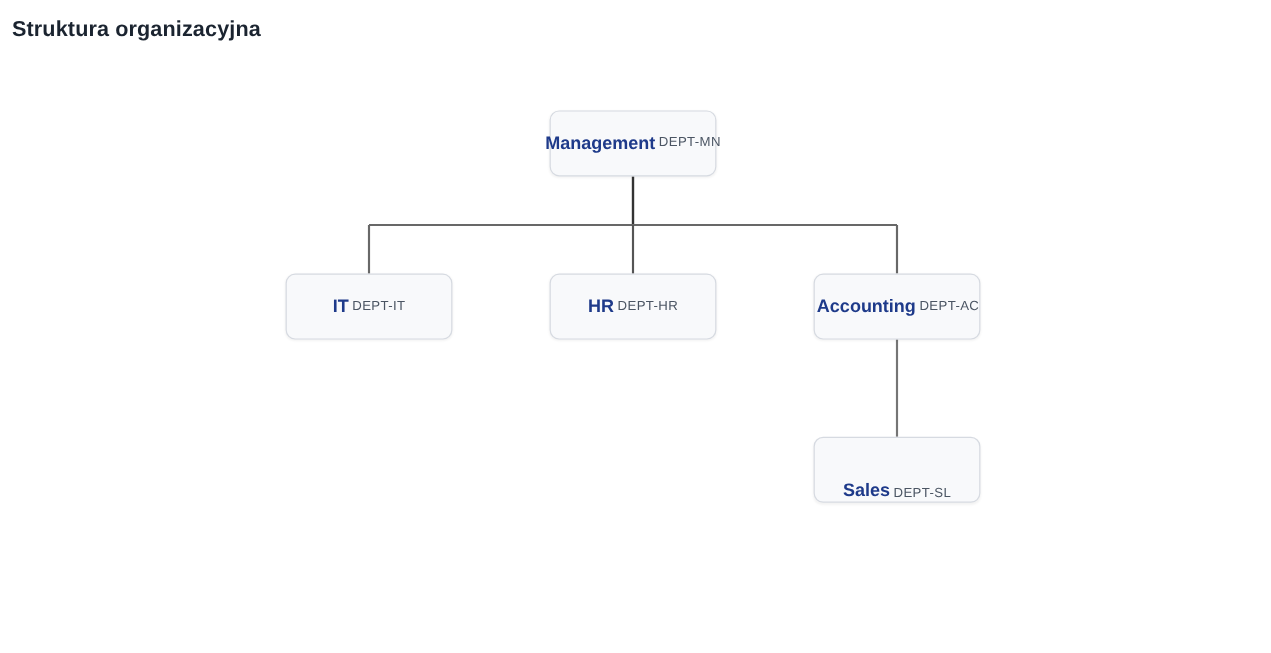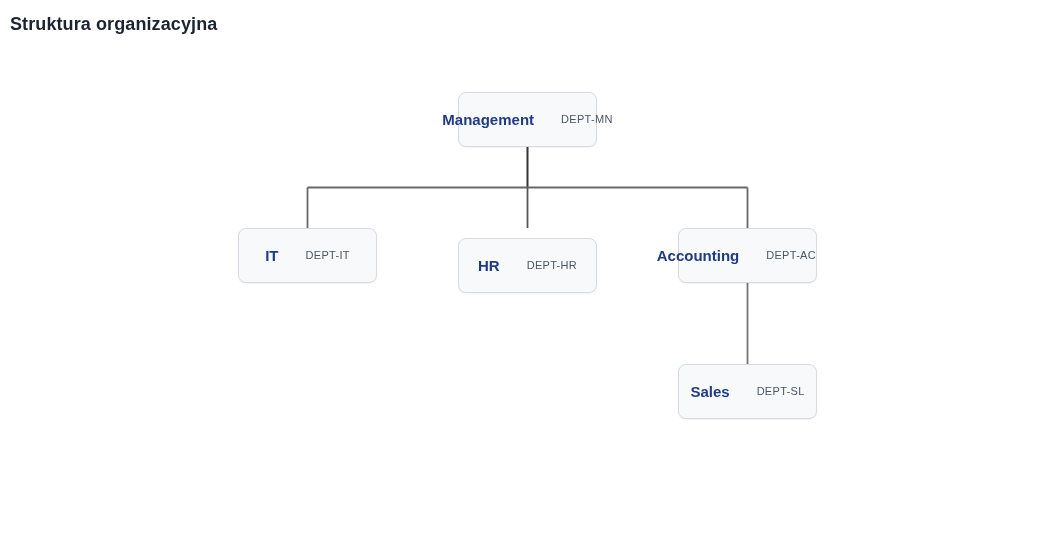--- a/index.html
+++ b/index.html
@@ -55,27 +55,26 @@
     line-height: 18px;
     white-space: nowrap;
   }
   .node-code {
     font-size: 11px;
     font-weight: 400;
     color: #4b5563;
     line-height: 13px;
     letter-spacing: 0.3px;
     white-space: nowrap;
-    margin-left: 24px;
   }
   .pos-management { left: 458px; top: 92px; }
   .pos-it         { left: 238px; top: 228px; }
-  .pos-hr         { left: 458px; top: 238px; }
+  .pos-hr         { left: 458px; top: 228px; }
   .pos-accounting { left: 678px; top: 228px; justify-content: flex-end; }
-  .pos-sales      { left: 678px; top: 364px; }
+  .pos-sales      { left: 678px; top: 364px; align-items: flex-end; }
 </style>
 </head>
 <body>
 
 <div class="canvas">
 
   <h1 class="page-title">Struktura organizacyjna</h1>
 
   <svg class="connectors" width="1059" height="544" viewBox="0 0 1059 544" xmlns="http://www.w3.org/2000/svg">
 

